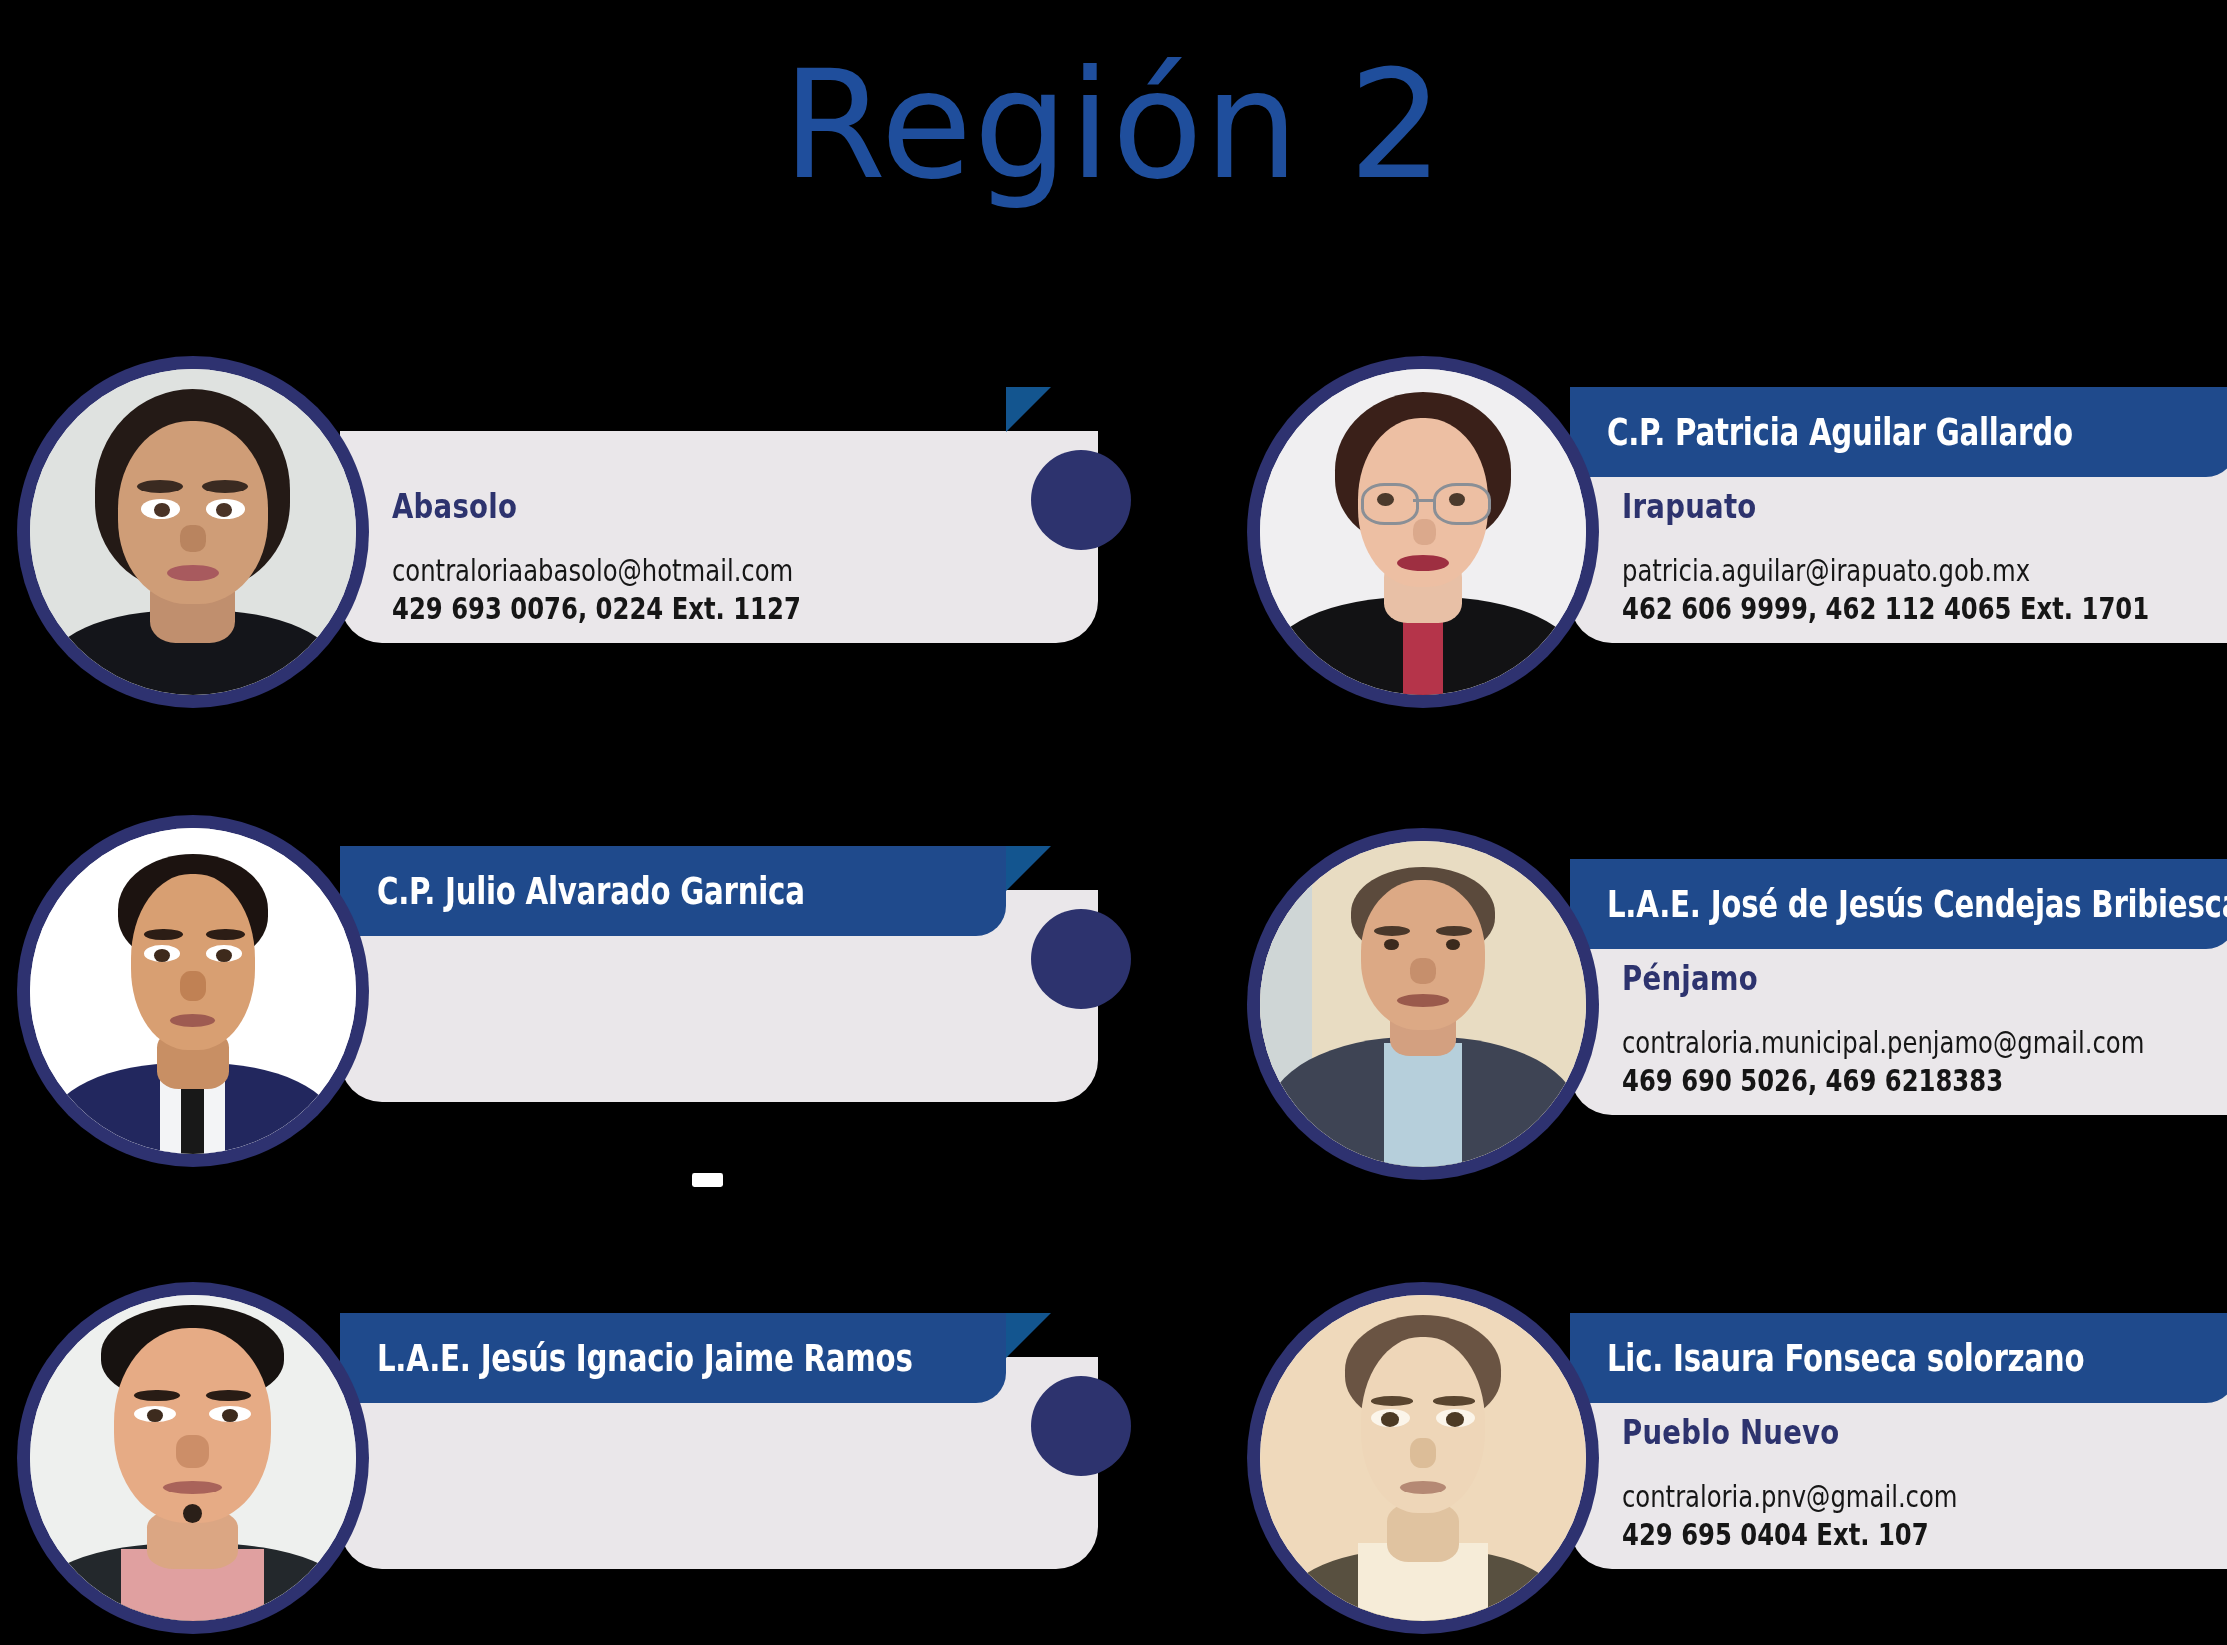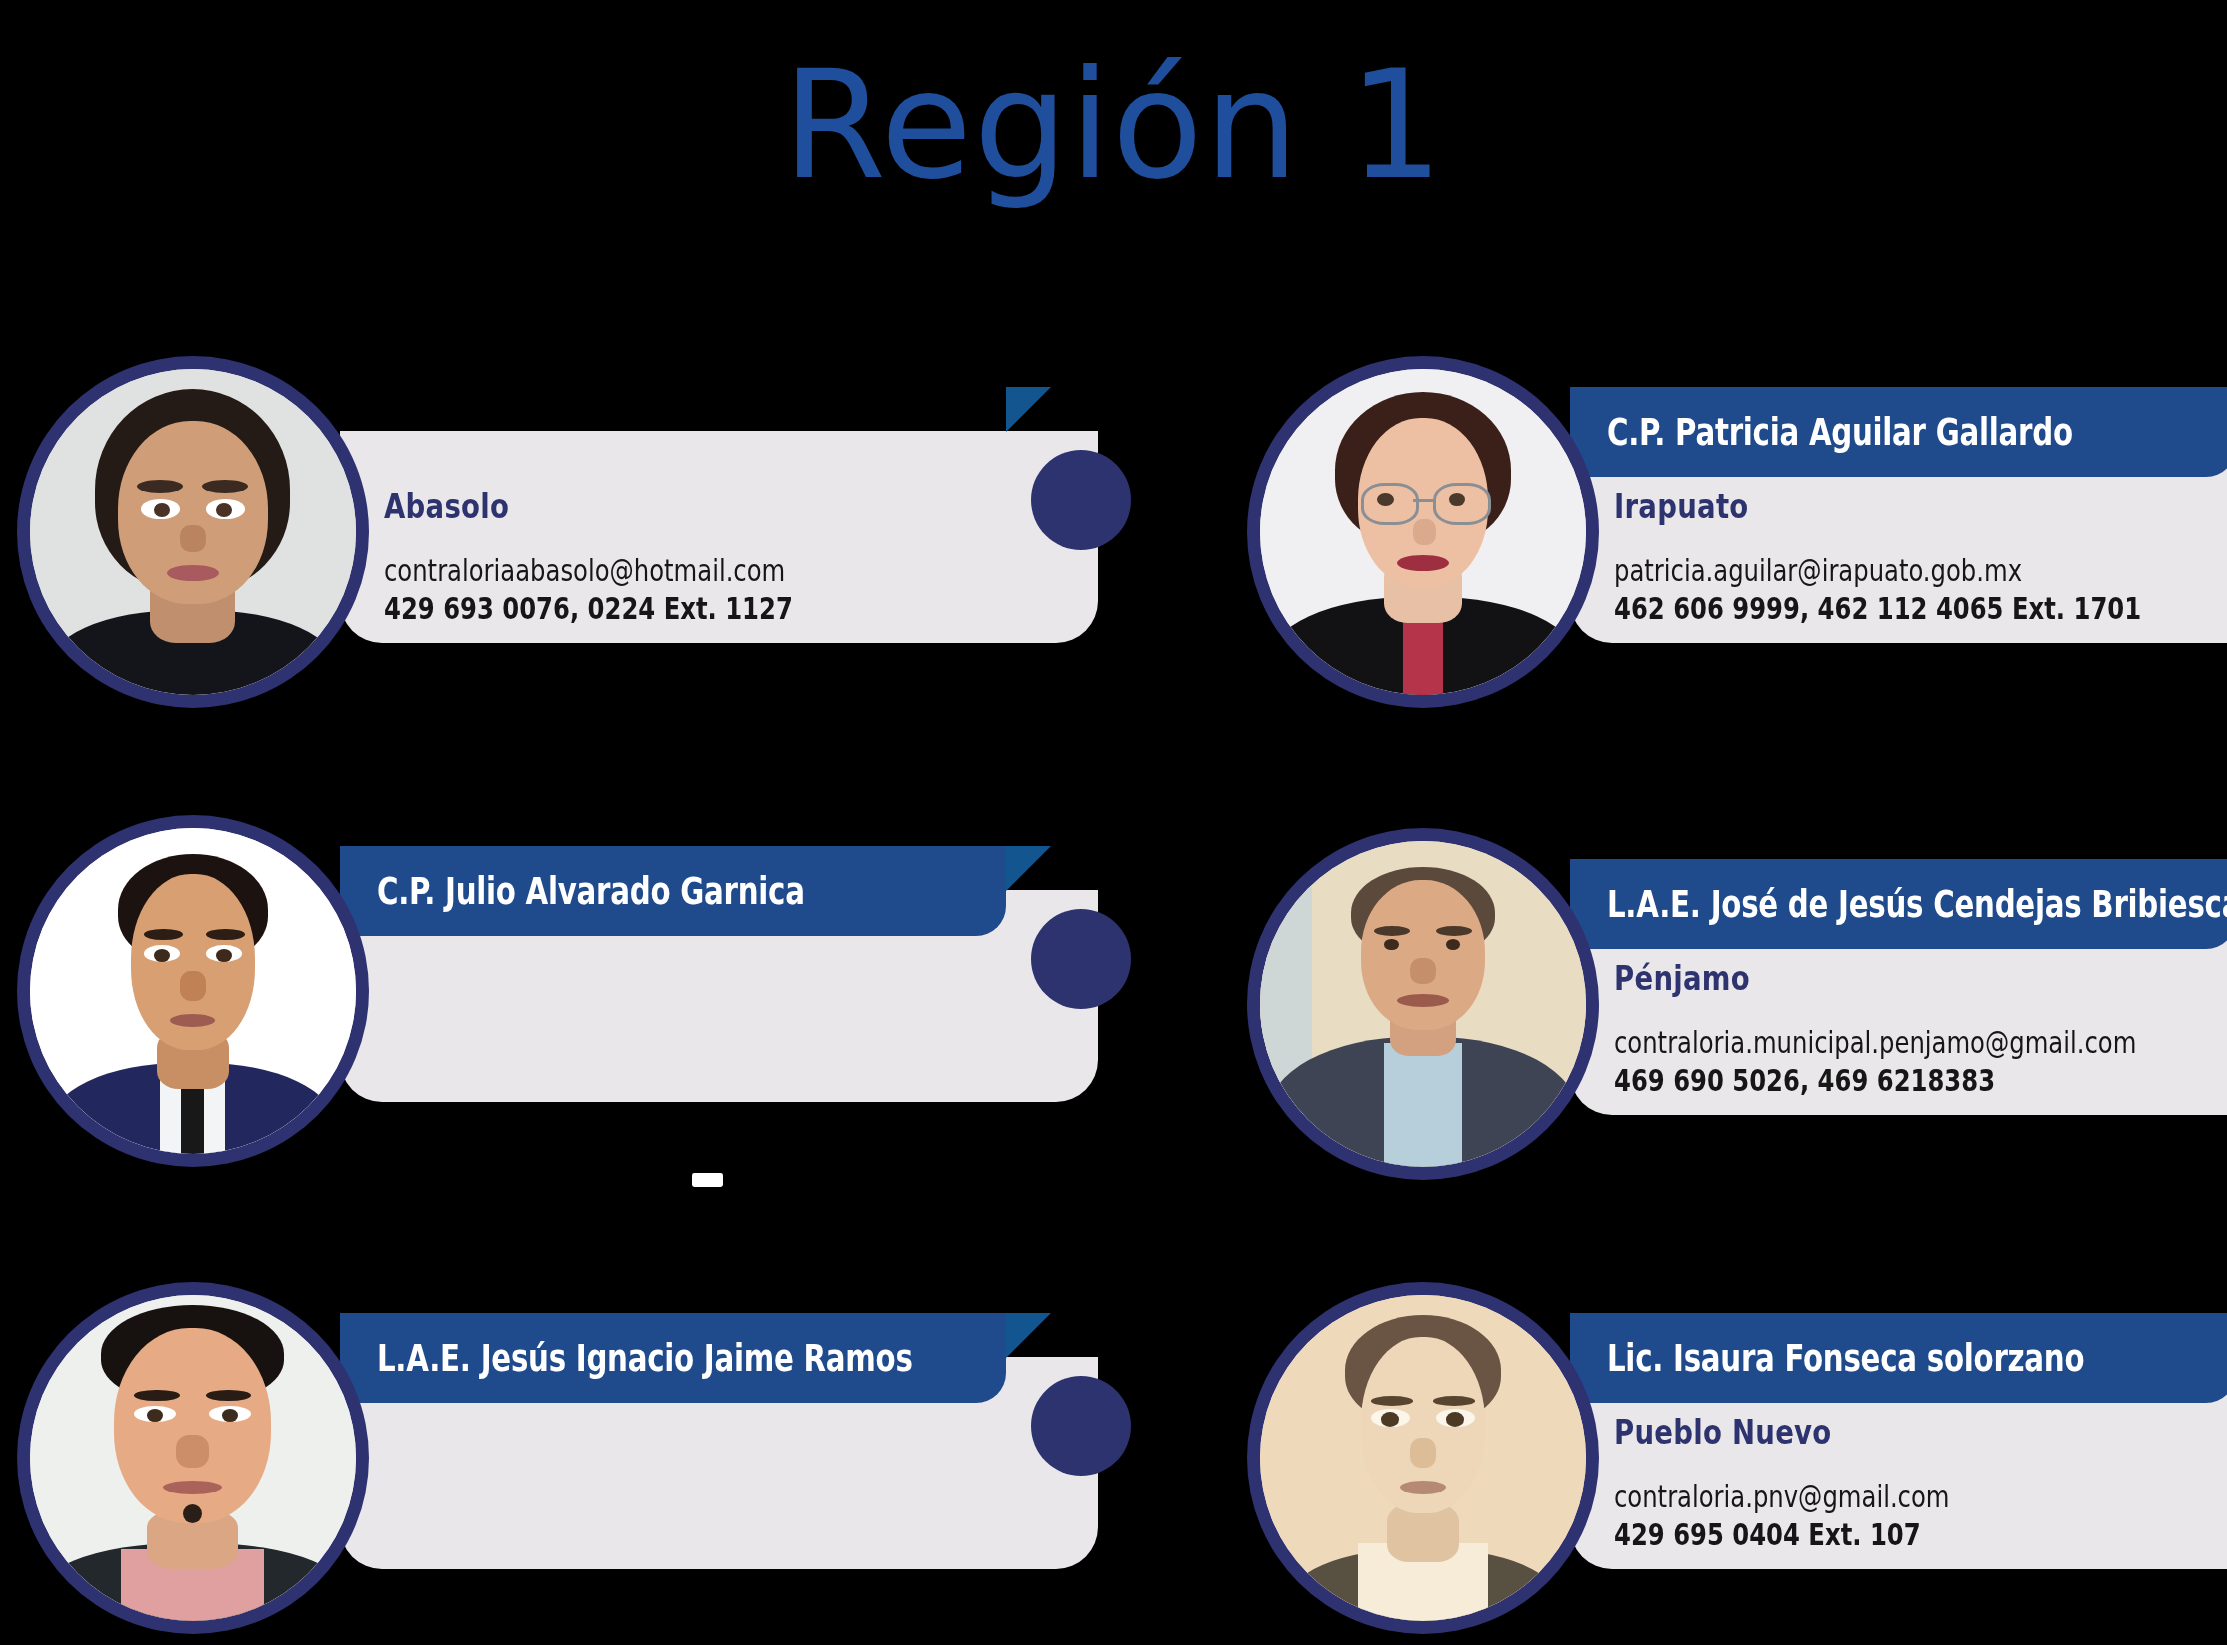--- a/index.html
+++ b/index.html
@@ -98,21 +98,21 @@
   }
   .deco-dot{
     position:absolute;
     width:100px;height:100px;border-radius:50%;
     background:#2D336E;
     z-index:5;
   }
 
   .panel-text{
     position:absolute;
-    left:0;top:44px;
+    left:8px;top:44px;
     width:758px;height:212px;
     padding:55px 0 0 44px;
     box-sizing:border-box;
     z-index:4;
   }
   .muni{
     color:#2D336E;
     font-size:34px;
     font-weight:700;
     font-family:"DejaVu Sans Condensed","Liberation Sans Narrow","Liberation Sans",sans-serif;
@@ -137,21 +137,21 @@
     position:absolute;
     left:692px;top:1173px;
     width:31px;height:14.3px;
     background:#ffffff;border-radius:2.4px;
     z-index:6;
   }
 </style>
 </head>
 <body>
 
-<div class="page-title">Región 1</div>
+<div class="page-title">Región 2</div>
 
 <div class="cards">
 
   <div class="card" style="left:16.7px;top:356px;">
     <div class="panel" style="left:323px;top:31px;">
       <div class="panel-body"></div>
       <div class="banner-fold"></div>
       <div class="deco-dot" style="left:691px;top:63px;"></div>
       <div class="panel-text">
         <div class="muni">Abasolo</div>

